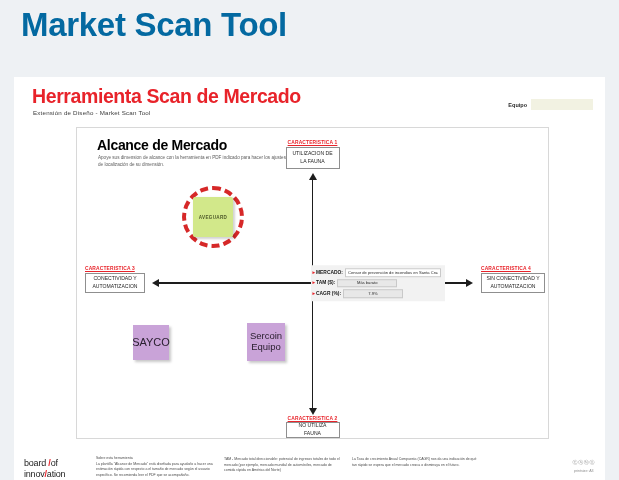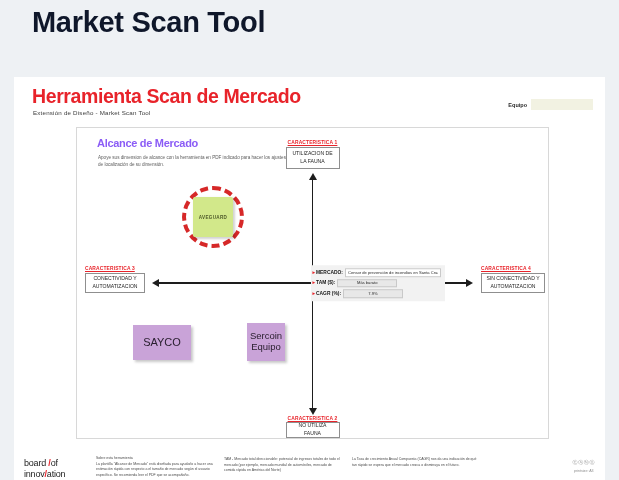--- a/index.html
+++ b/index.html
@@ -11,25 +11,25 @@
     height: 480px;
     background: #eef1f4;
     font-family: "Liberation Sans", sans-serif;
     overflow: hidden;
     position: relative;
   }
 
   
   #page-title {
     position: absolute;
-    left: 32px;
+    left: 21px;
     top: 6px;
-    font-size: 29px;
-    font-weight: bold;
-    color: #0f172a;
+    font-size: 33px;
+    font-weight: bold;
+    color: #0369a1;
     letter-spacing: -0.3px;
   }
 
   
   #slide {
     position: absolute;
     left: 14px;
     top: 63px;
     width: 591px;
     height: 417px;
@@ -90,23 +90,23 @@
     height: 312px;
     border: 1px solid #d8d8d8;
     background: #ffffff;
     box-sizing: border-box;
   }
 
   #canvas-title {
     position: absolute;
     left: 20px;
     top: 9px;
-    font-size: 11px;
-    font-weight: bold;
-    color: #8b5cf6;
+    font-size: 14px;
+    font-weight: bold;
+    color: #000000;
     letter-spacing: -0.3px;
   }
   #canvas-subtitle {
     position: absolute;
     left: 21px;
     top: 26px;
     width: 190px;
     font-size: 4.6px;
     line-height: 1.55;
     color: #5c5c5c;
@@ -261,21 +261,21 @@
     box-shadow: 1.5px 1.5px 2.5px rgba(0,0,0,0.22);
     display: flex;
     align-items: center;
     justify-content: center;
     text-align: center;
     color: #2a2030;
     font-size: 11px;
     line-height: 1.15;
   }
   .sticky-purple { background: #c9a3d8; }
-  #sticky-sayco   { left: 56px;  top: 197px; width: 58px; height: 35px; }
+  #sticky-sayco   { left: 56px;  top: 197px; width: 36px; height: 35px; }
   #sticky-fire    { left: 116px; top: 193px; width: 38px; height: 38px; }
   #sticky-sercoin { left: 170px; top: 195px; width: 38px; height: 38px; font-size: 9.5px; }
 
   
   #highlight-group {
     position: absolute;
     left: 105px;
     top: 58px;
     width: 62px;
     height: 62px;

